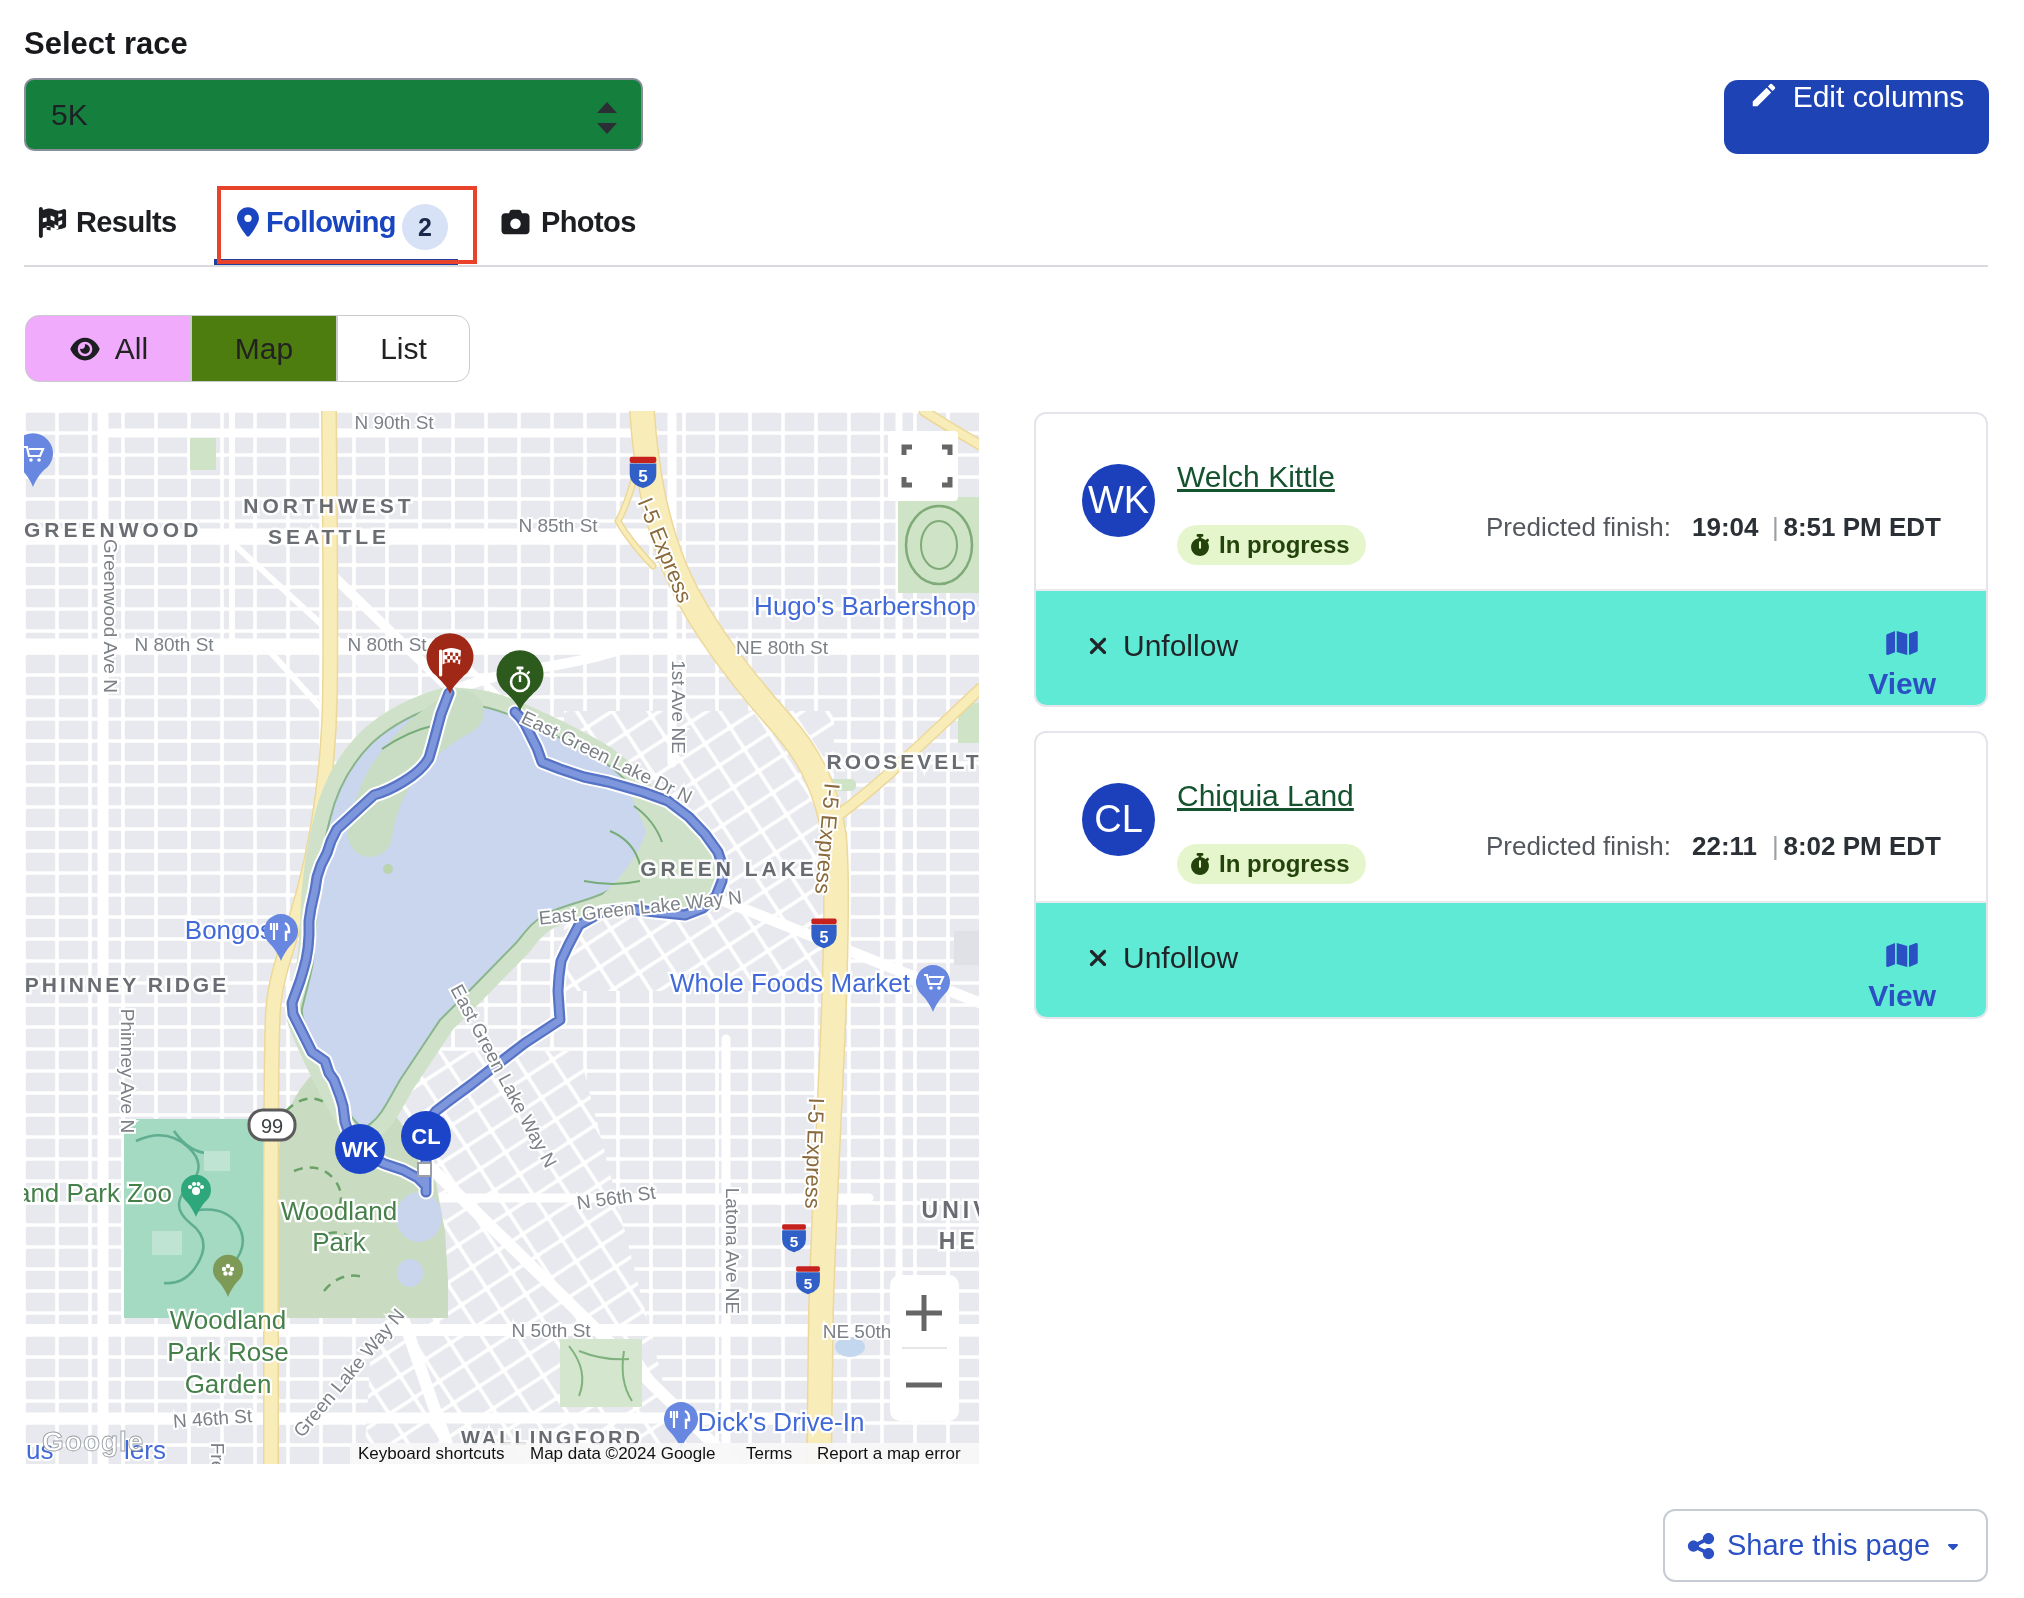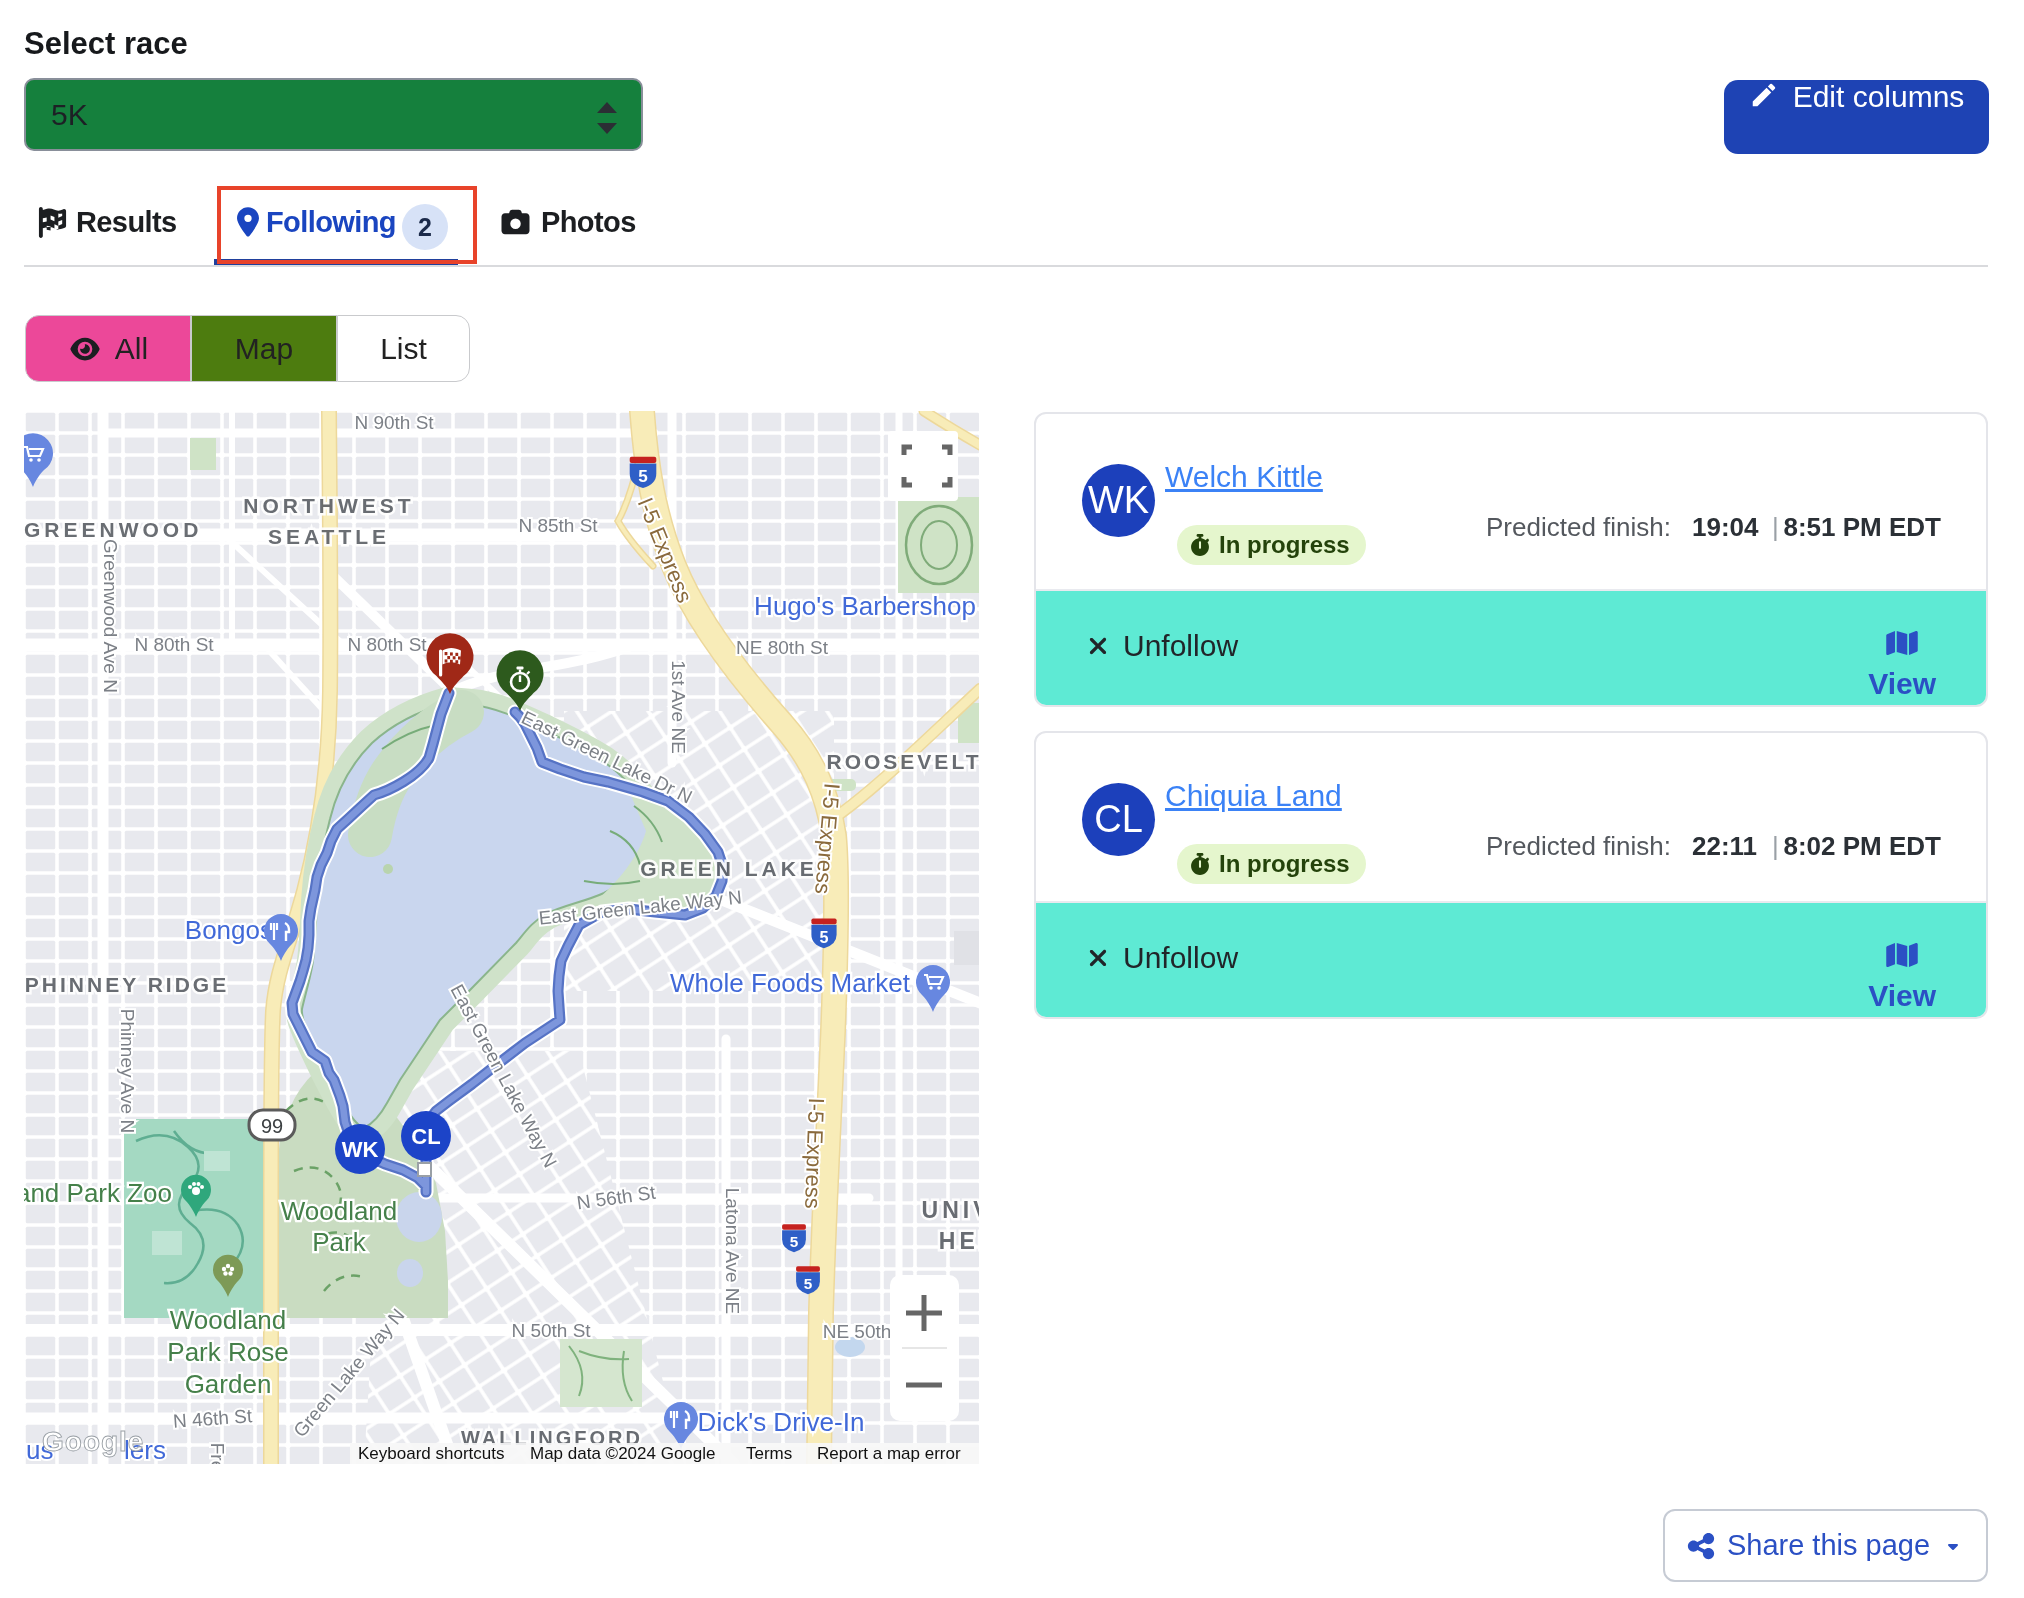--- a/index.html
+++ b/index.html
@@ -11,29 +11,29 @@
 #selectbox svg{position:absolute;right:20px;top:20px;}
 #editbtn{left:1724px;top:80px;width:265px;height:74px;background:#1e43b4;border-radius:14px;color:#fff;font-size:30px;display:flex;align-items:flex-start;justify-content:center;gap:14px;}
 
 .tabtext{font-size:29px;font-weight:700;color:#1c1e21;letter-spacing:-0.6px;}
 #redbox{left:217px;top:186px;width:252px;height:70px;border:4px solid #e8432a;}
 #blueline{left:214px;top:259px;width:244px;height:6px;background:#20409c;}
 #grayline{left:24px;top:265px;width:1964px;height:2px;background:#d9dadd;}
 
 #toggle{left:25px;top:315px;height:67px;display:flex;font-size:30px;color:#222;}
 #toggle div{display:flex;align-items:center;justify-content:center;box-sizing:border-box;border:1px solid #c9cacd;}
-#tg-all{width:166px;background:#ec4899;border-radius:14px 0 0 14px;gap:13px;}
+#tg-all{width:166px;background:#f0abfc;border-radius:14px 0 0 14px;gap:13px;}
 #tg-map{width:146px;background:#4d7c0f;border-left:none;}
 #tg-list{width:133px;background:#fff;border-left:none;border-radius:0 14px 14px 0;}
 
 #map{left:24px;top:411px;width:955px;height:1053px;}
 
 .card{left:1034px;width:954px;background:#fff;border:2px solid #e4e5ea;border-radius:12px;box-sizing:border-box;}
 .avatar{position:absolute;left:46px;top:50px;width:73px;height:73px;border-radius:50%;background:#1c40bb;color:#fff;font-size:38px;display:flex;align-items:center;justify-content:center;}
-.name{position:absolute;left:129px;top:46px;font-size:30px;color:#3b82f6;text-decoration:underline;}
+.name{position:absolute;left:141px;top:46px;font-size:30px;color:#14532d;text-decoration:underline;}
 .pill{position:absolute;left:141px;top:111px;height:40px;border-radius:20px;background:#e5f6cd;color:#24430b;font-size:24px;font-weight:700;display:flex;align-items:center;padding:0 16px 0 12px;gap:8px;}
 .pred{position:absolute;left:0;top:51px;width:100%;height:40px;font-size:26px;color:#54585e;white-space:nowrap;margin-top:47px;}
 .pred i{font-style:normal;position:absolute;}
 .pred b{position:absolute;color:#2b3036;}
 .pred b{color:#2b3036;}
 .cardfoot{position:absolute;left:0;right:0;bottom:0;height:114px;background:#5eead4;border-top:2px solid #e9eaef;border-radius:0 0 10px 10px;}
 .unfollow{position:absolute;left:49px;top:38px;font-size:30px;color:#212529;display:flex;align-items:center;gap:12px;}
 .view{position:absolute;right:50px;top:38px;font-size:30px;font-weight:700;color:#2b50c4;display:flex;align-items:center;gap:10px;flex-direction:column;}
 #share{left:1663px;top:1509px;width:325px;height:73px;border:2px solid #c6cbd4;border-radius:12px;box-sizing:border-box;background:#fff;display:flex;align-items:center;justify-content:center;gap:12px;font-size:29px;color:#2b50c4;}
 </style>

